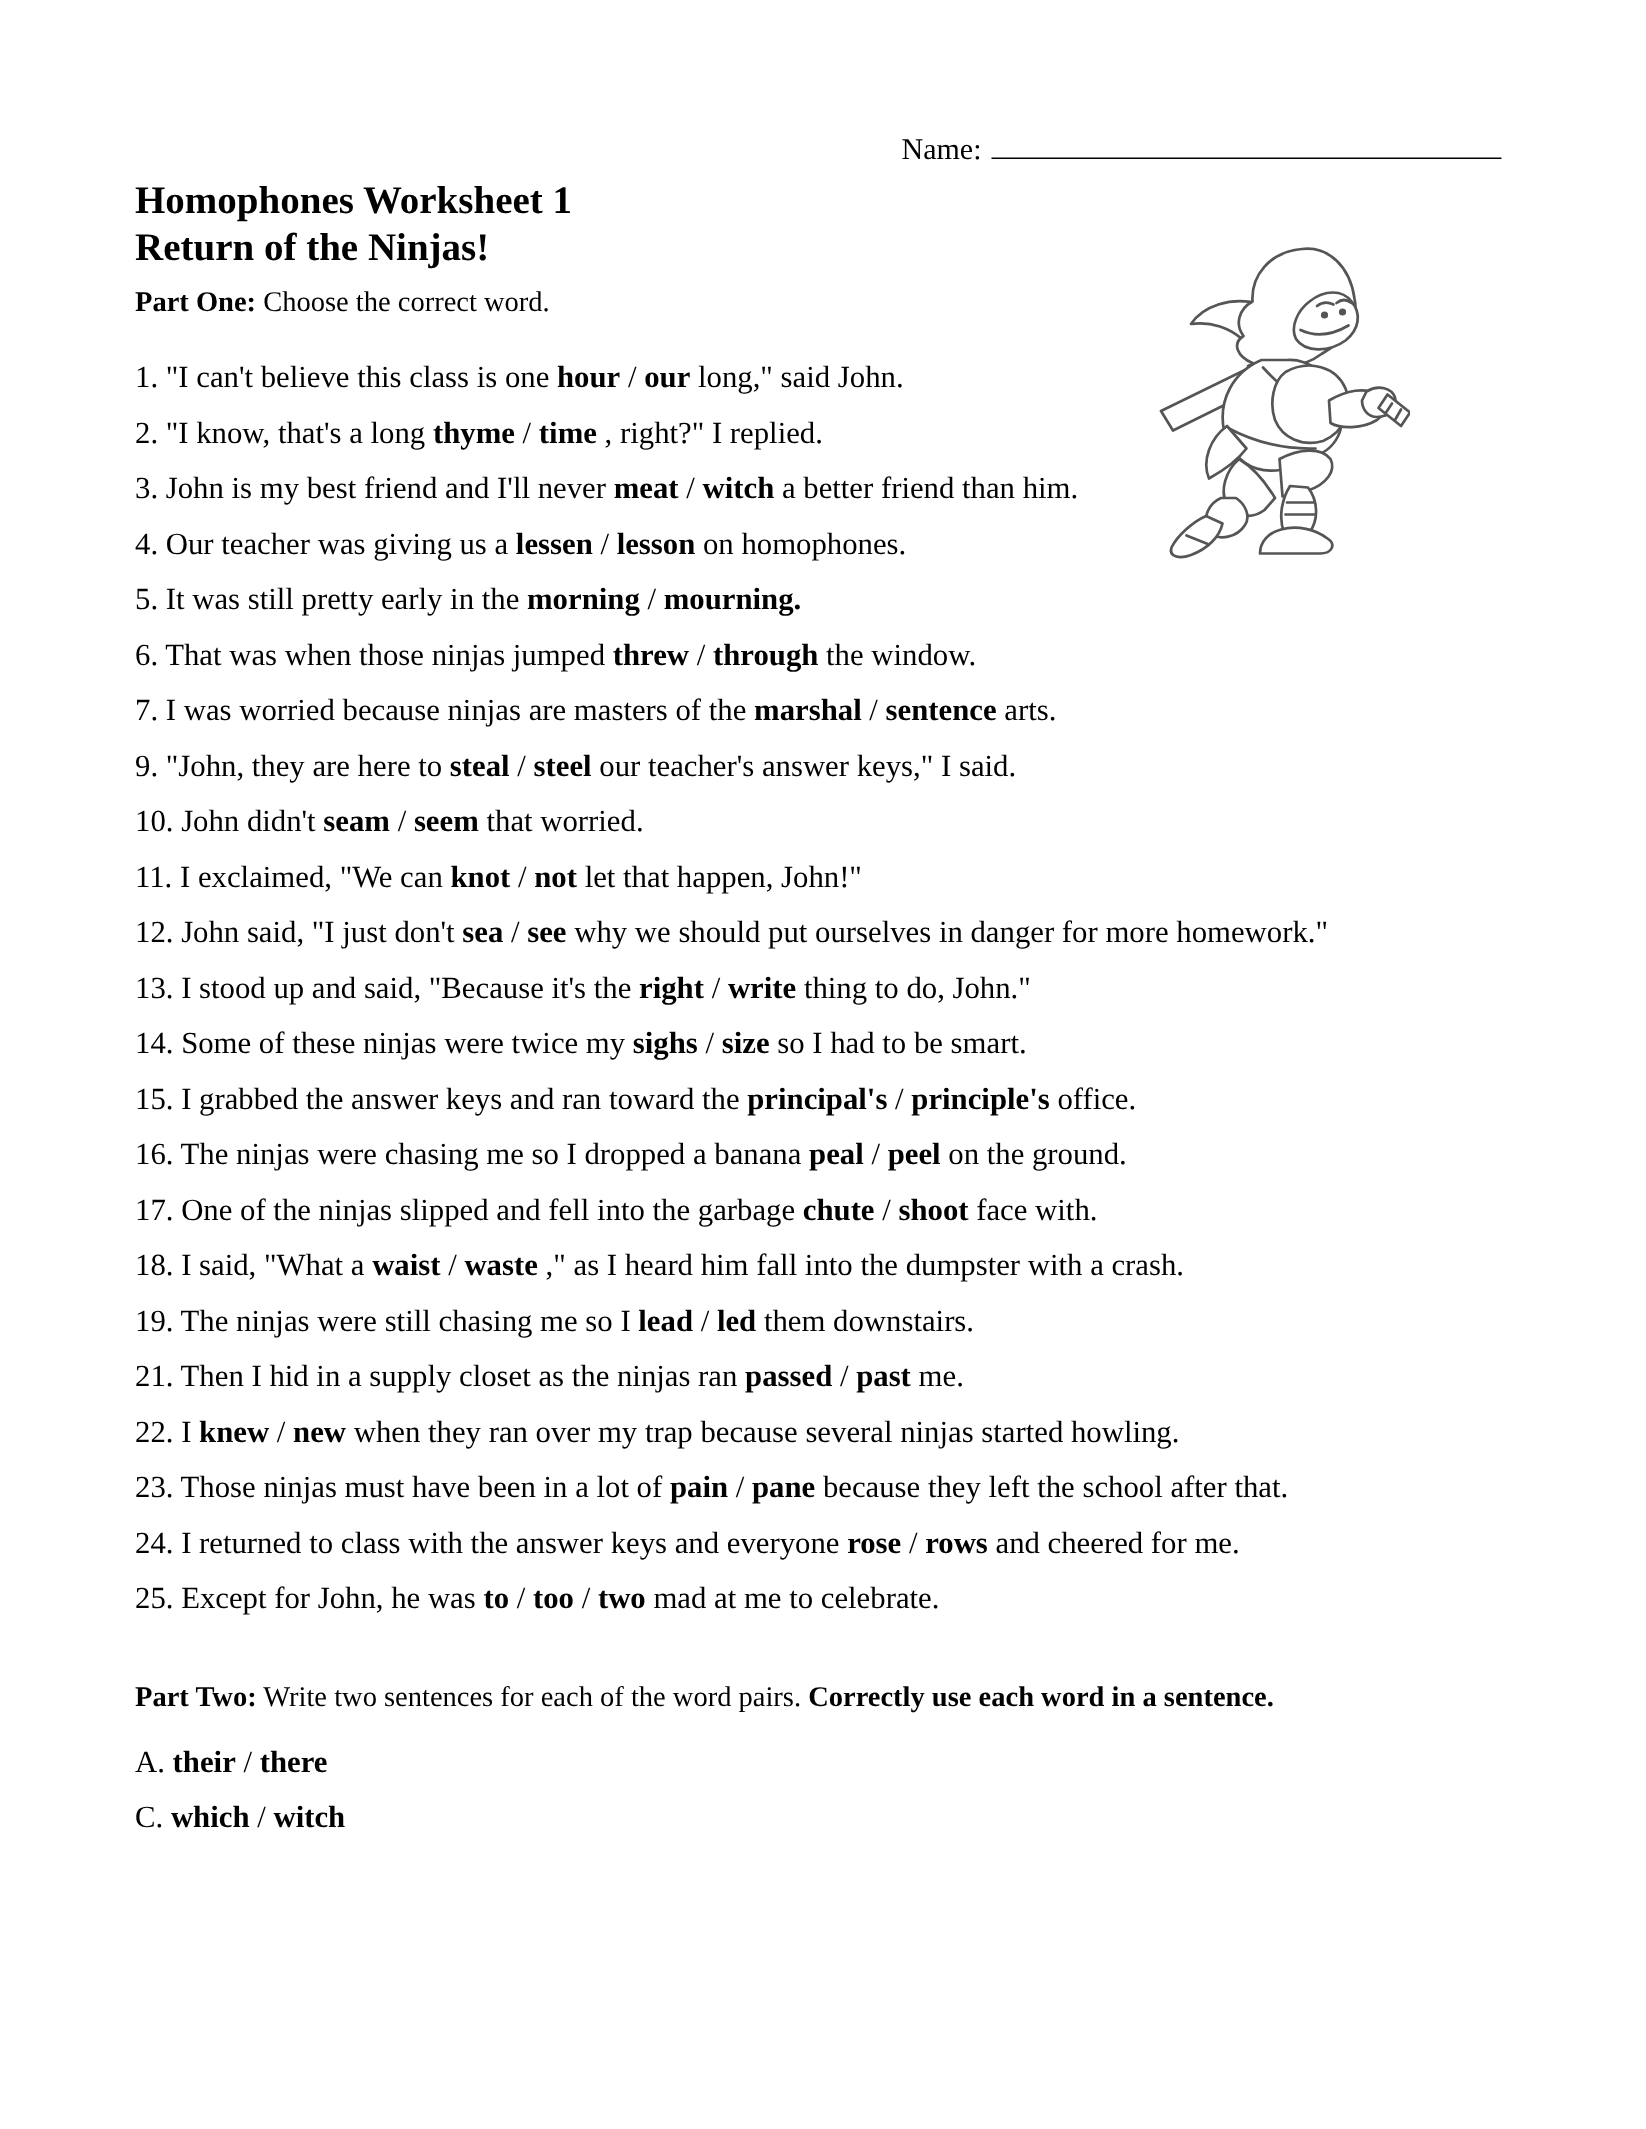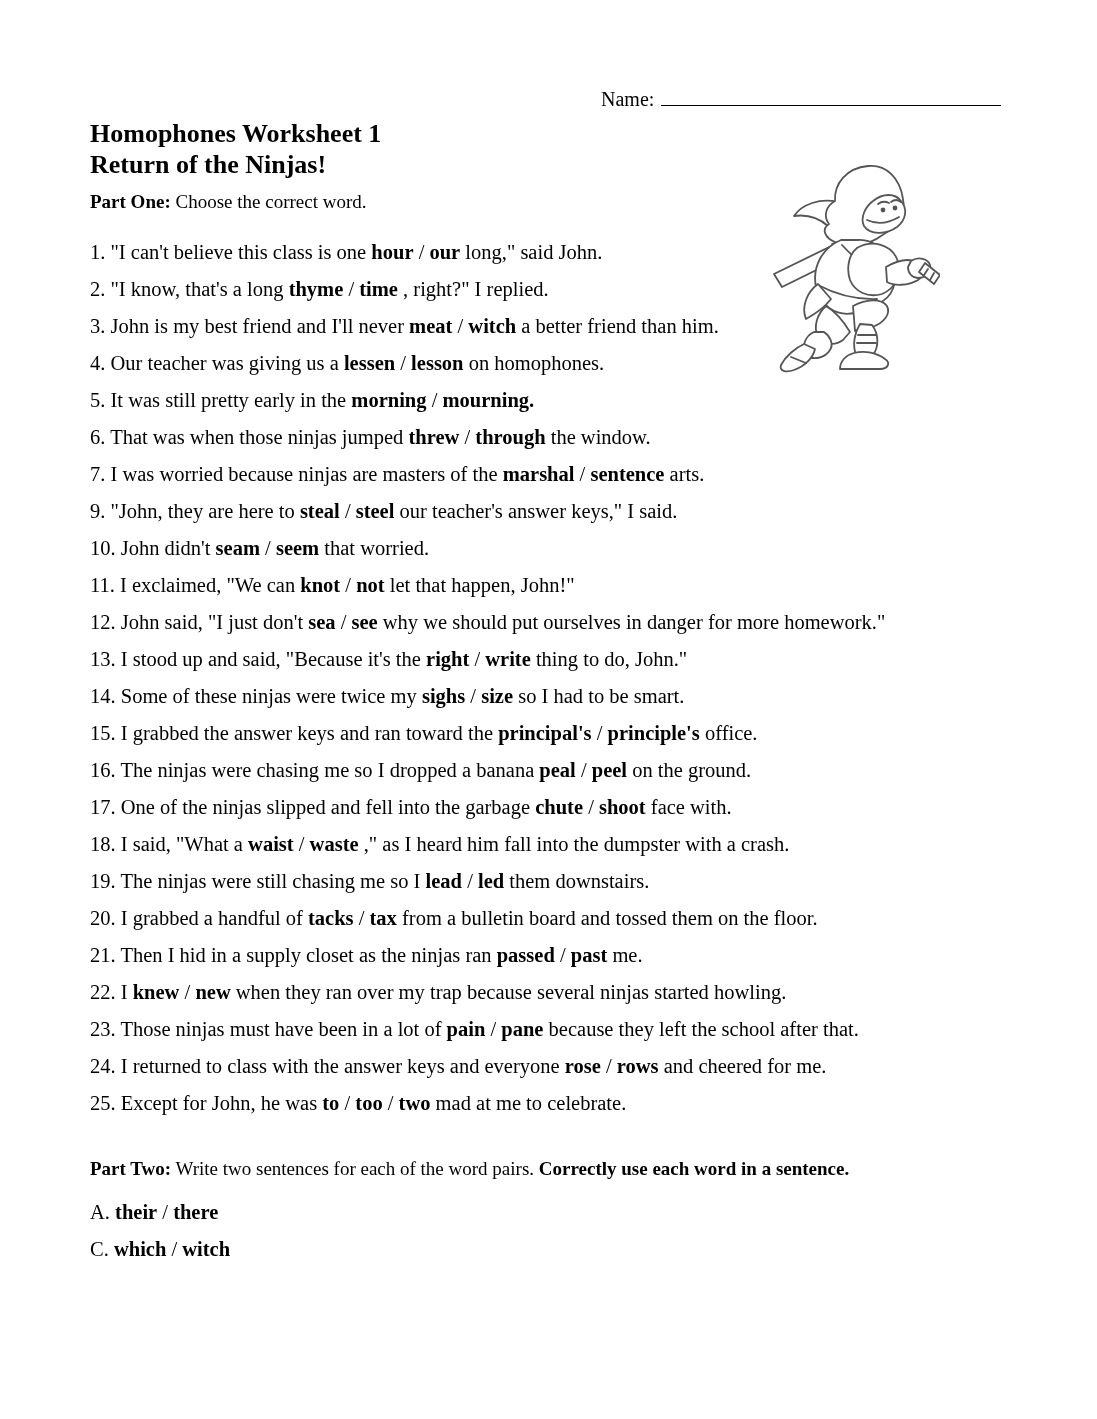--- a/index.html
+++ b/index.html
@@ -147,21 +147,20 @@
         <p class="question"><span>10. </span><span>John didn't </span><b>seam</b><span> / </span><b>seem</b><span> that worried.</span></p>
         <p class="question"><span>11. </span><span>I exclaimed, "We can </span><b>knot</b><span> / </span><b>not</b><span> let that happen, John!"</span></p>
         <p class="question"><span>12. </span><span>John said, "I just don't </span><b>sea</b><span> / </span><b>see</b><span> why we should put ourselves in danger for more homework."</span></p>
         <p class="question"><span>13. </span><span>I stood up and said, "Because it's the </span><b>right</b><span> / </span><b>write</b><span> thing to do, John."</span></p>
         <p class="question"><span>14. </span><span>Some of these ninjas were twice my </span><b>sighs</b><span> / </span><b>size</b><span> so I had to be smart.</span></p>
         <p class="question"><span>15. </span><span>I grabbed the answer keys and ran toward the </span><b>principal's</b><span> / </span><b>principle's</b><span> office.</span></p>
         <p class="question"><span>16. </span><span>The ninjas were chasing me so I dropped a banana </span><b>peal</b><span> / </span><b>peel</b><span> on the ground.</span></p>
         <p class="question"><span>17. </span><span>One of the ninjas slipped and fell into the garbage </span><b>chute</b><span> / </span><b>shoot</b><span> face with.</span></p>
         <p class="question"><span>18. </span><span>I said, "What a </span><b>waist</b><span> / </span><b>waste</b><span> ," as I heard him fall into the dumpster with a crash.</span></p>
         <p class="question"><span>19. </span><span>The ninjas were still chasing me so I </span><b>lead</b><span> / </span><b>led</b><span> them downstairs.</span></p>
-        <p class="question"><span>20. </span><span>I grabbed a handful of </span><b>tacks</b><span> / </span><b>tax</b><span> from a bulletin board and tossed them on the floor.</span></p>
         <p class="question"><span>21. </span><span>Then I hid in a supply closet as the ninjas ran </span><b>passed</b><span> / </span><b>past</b><span> me.</span></p>
         <p class="question"><span>22. </span><span>I </span><b>knew</b><span> / </span><b>new</b><span> when they ran over my trap because several ninjas started howling.</span></p>
         <p class="question"><span>23. </span><span>Those ninjas must have been in a lot of </span><b>pain</b><span> / </span><b>pane</b><span> because they left the school after that.</span></p>
         <p class="question"><span>24. </span><span>I returned to class with the answer keys and everyone </span><b>rose</b><span> / </span><b>rows</b><span> and cheered for me.</span></p>
         <p class="question"><span>25. </span><span>Except for John, he was </span><b>to</b><span> / </span><b>too</b><span> / </span><b>two</b><span> mad at me to celebrate.</span></p>
       </div>
 
     <p class="part-heading" id="part-two-heading"><b>Part Two:</b> <span>Write two sentences for each of the word pairs.</span> <b>Correctly use each word in a sentence.</b></p>
 
     <div id="pairs">

